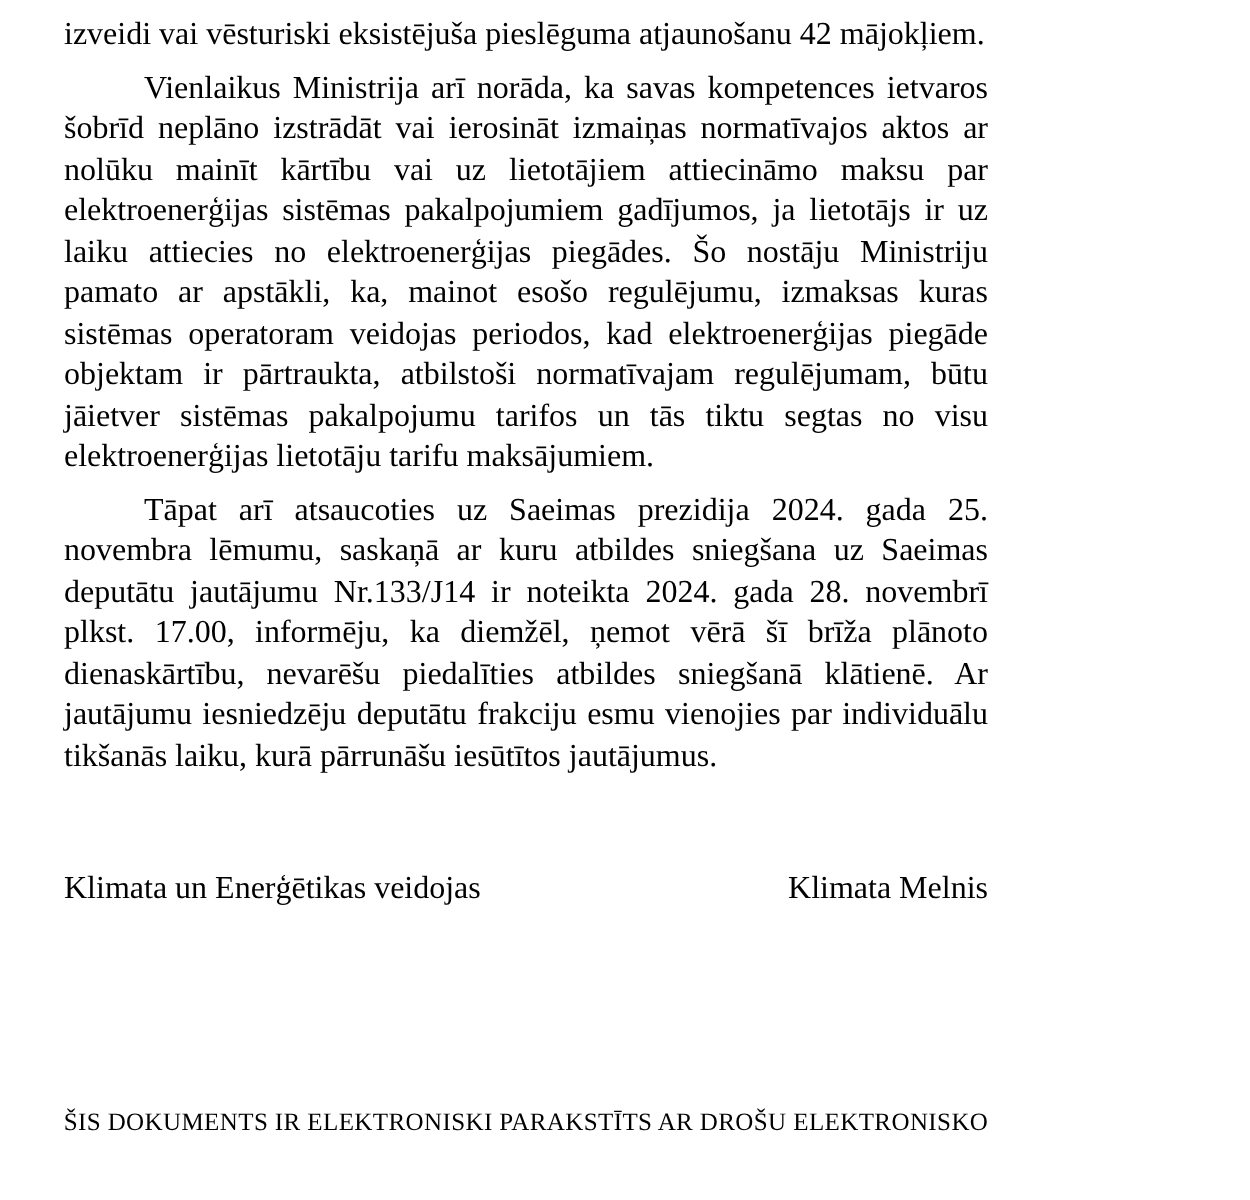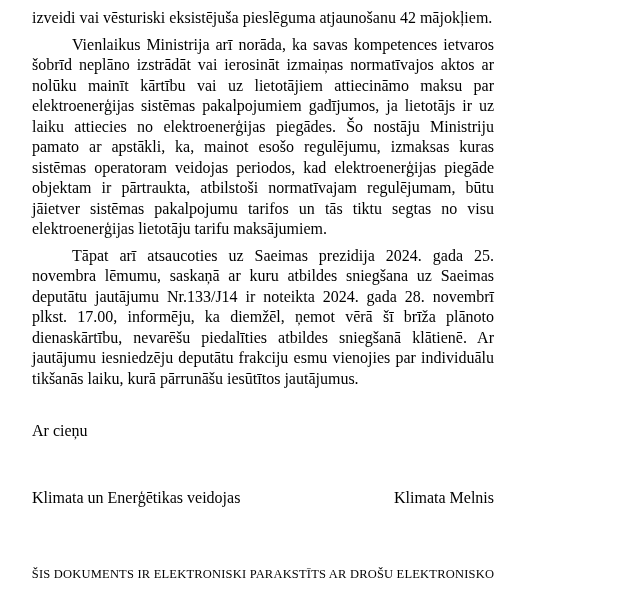--- a/index.html
+++ b/index.html
@@ -45,35 +45,34 @@
     position: absolute;
     left: 0;
     right: 0;
     bottom: 14px;
     text-align: center;
     font-size: 12.5px;
     line-height: 15px;
     letter-spacing: 0.2px;
   }
   .footer-line {
-    margin: 4px 0;
+    margin: 17px 0;
   }
 </style>
 </head>
 <body>
 
 <div class="page">
 
   <p class="continuation">izveidi vai vēsturiski eksistējuša pieslēguma atjaunošanu 42 mājokļiem.</p>
 
   <p class="para">Vienlaikus Ministrija arī norāda, ka savas kompetences ietvaros šobrīd neplāno izstrādāt vai ierosināt izmaiņas normatīvajos aktos ar nolūku mainīt kārtību vai uz lietotājiem attiecināmo maksu par elektroenerģijas sistēmas pakalpojumiem gadījumos, ja lietotājs ir uz laiku attiecies no elektroenerģijas piegādes. Šo nostāju Ministriju pamato ar apstākli, ka, mainot esošo regulējumu, izmaksas kuras sistēmas operatoram veidojas periodos, kad elektroenerģijas piegāde objektam ir pārtraukta, atbilstoši normatīvajam regulējumam, būtu jāietver sistēmas pakalpojumu tarifos un tās tiktu segtas no visu elektroenerģijas lietotāju tarifu maksājumiem.</p>
 
   <p class="para">Tāpat arī atsaucoties uz Saeimas prezidija 2024. gada 25. novembra lēmumu, saskaņā ar kuru atbildes sniegšana uz Saeimas deputātu jautājumu Nr.133/J14 ir noteikta 2024. gada 28. novembrī plkst. 17.00, informēju, ka diemžēl, ņemot vērā šī brīža plānoto dienaskārtību, nevarēšu piedalīties atbildes sniegšanā klātienē. Ar jautājumu iesniedzēju deputātu frakciju esmu vienojies par individuālu tikšanās laiku, kurā pārrunāšu iesūtītos jautājumus.</p>
 
-  <p class="closing">Ar cieņu</p>
 
   <div class="sig-row">
     <span>Klimata un Enerģētikas veidojas</span>
     <span>Klimata Melnis</span>
   </div>
 
   <div class="footer">
     <div class="footer-line">ŠIS DOKUMENTS IR ELEKTRONISKI PARAKSTĪTS AR DROŠU ELEKTRONISKO</div>
   </div>
 

